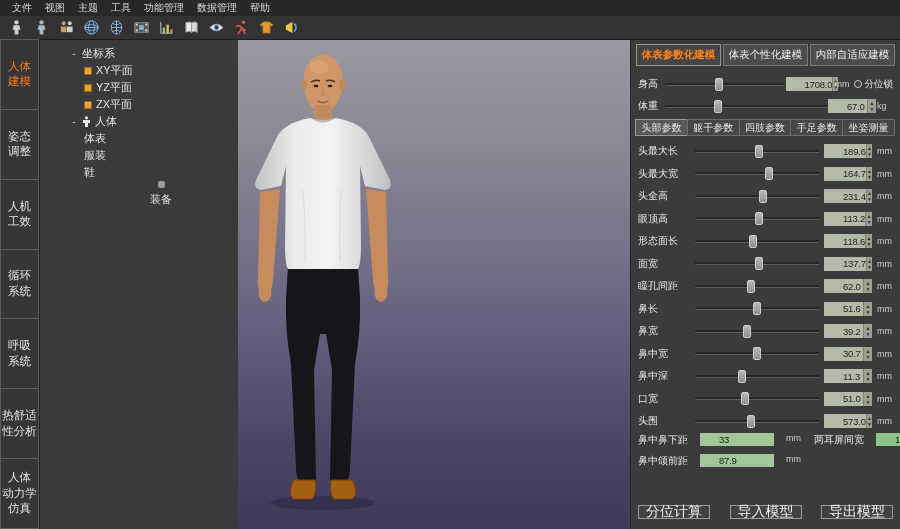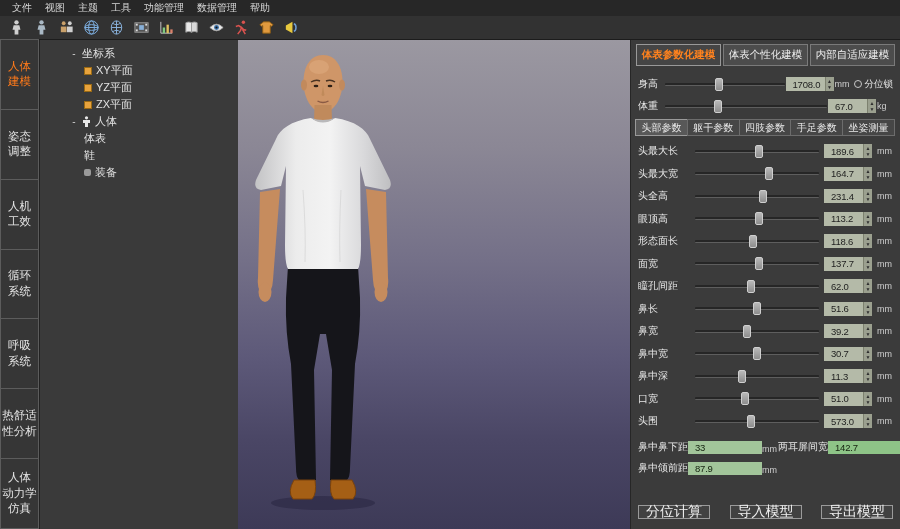--- a/index.html
+++ b/index.html
@@ -38,34 +38,34 @@
     background:#4c4c4c;border:1px solid #7a7a7a;color:#eee;cursor:pointer;white-space:nowrap}
   .rtab.active{color:#ff821e;font-weight:bold;background:#454545;border-color:#999}
   .hwrow{display:flex;align-items:center;gap:1px;height:22px;padding:0 2px;font-size:10px}
   .plabel{color:#e8e8e8;font-size:10px;white-space:nowrap}
   .w{width:26px}
   .slider{flex:1;height:13px;position:relative}
   .track{position:absolute;left:0;right:0;top:5px;height:3px;background:#262626;border-bottom:1px solid #5e5e5e;border-radius:1px}
   .thumb{position:absolute;top:0;width:8px;height:13px;background:linear-gradient(#b9b9b9,#8d8d8d);
     border:1px solid #cfcfcf;border-radius:2px}
   .vbox{width:48px;height:14px;background:#b4baa8;display:flex;align-items:center;flex:0 0 auto}
-  .vtext{flex:1;font-size:9.5px;color:#1e1e1e;padding-left:7px;letter-spacing:-0.2px;white-space:nowrap}
+  .vtext{flex:1;font-size:9.5px;color:#1e1e1e;padding-left:19px;letter-spacing:-0.2px;white-space:nowrap}
   .spin{width:9px;height:14px;background:#9ba08f;border-left:1px solid #7d816f;display:flex;flex-direction:column;align-items:center;justify-content:center}
   .spin b{font-size:5px;line-height:6px;color:#2e2e2e;font-weight:normal}
   .unit{font-size:9px;color:#cfcfcf;width:16px;flex:0 0 auto}
   .radio{display:flex;align-items:center;gap:3px;font-size:9.5px;color:#e8e8e8;margin-left:2px}
   .radio i{width:8px;height:8px;border:1px solid #c8c8c8;border-radius:50%;background:#3c3c3c}
   .subtabs{display:flex;margin:2px 0 4px}
   .stab{flex:1;height:17px;display:flex;align-items:center;justify-content:center;font-size:10px;color:#e8e8e8;
     background:#464646;border:1px solid #6c6c6c;margin-left:-1px;cursor:pointer;white-space:nowrap}
   .stab.active{background:#585858;border-color:#9a9a9a}
   .params{display:flex;flex-direction:column}
   .prow{display:flex;align-items:center;gap:5px;height:22.5px;padding:0 2px}
   .prow .plabel{width:52px}
-  .xrow{display:flex;align-items:flex-end;gap:0;height:21px;padding:0 2px}
+  .xrow{display:flex;align-items:flex-start;gap:12px;height:21px;padding:0 2px}
   .vbox.green{background:#a2c59a}
   .vbox.green .vtext{color:#15220f}
   .vbox.bright{background:#8ec487}
   .sm{width:74px;height:13px}
   .btns{margin-top:auto;display:flex;justify-content:space-between;padding:0 2px 10px}
   .rbtn{width:72px;height:14px;display:flex;align-items:center;justify-content:center;background:#414141;
     border:1px solid #9a9a9a;color:#f0f0f0;font-size:14px;cursor:pointer}
 </style>
 </head>
 <body>
@@ -236,23 +236,26 @@
               <circle cx="4.5" cy="1.8" r="1.6" fill="#e8e8e8"></circle>
               <path d="M1 4h7v3H6v4H3V7H1z" fill="#e8e8e8"></path>
             </svg>
           </span>
           <span class="tlabel">人体</span>
         </div>
         <div class="tnode" style="padding-left: 44px;">
           <span class="tlabel">体表</span>
         </div>
         <div class="tnode" style="padding-left: 44px;">
+          <span class="tlabel">服装</span>
+        </div>
+        <div class="tnode" style="padding-left: 44px;">
           <span class="tlabel">鞋</span>
         </div>
-        <div class="tnode" style="padding-left: 44px;">
+        <div class="tnode" style="padding-left: 44px; flex-direction: column;">
           <span class="ticon">
             <span style="display:inline-block;width:7px;height:7px;background:#9a9a9a;border-radius:2px"></span>
           </span>
           <span class="tlabel">装备</span>
         </div>
       </div>
 
     <div class="viewport">
       <svg viewBox="0 0 392 489" preserveAspectRatio="none">
         <defs>

